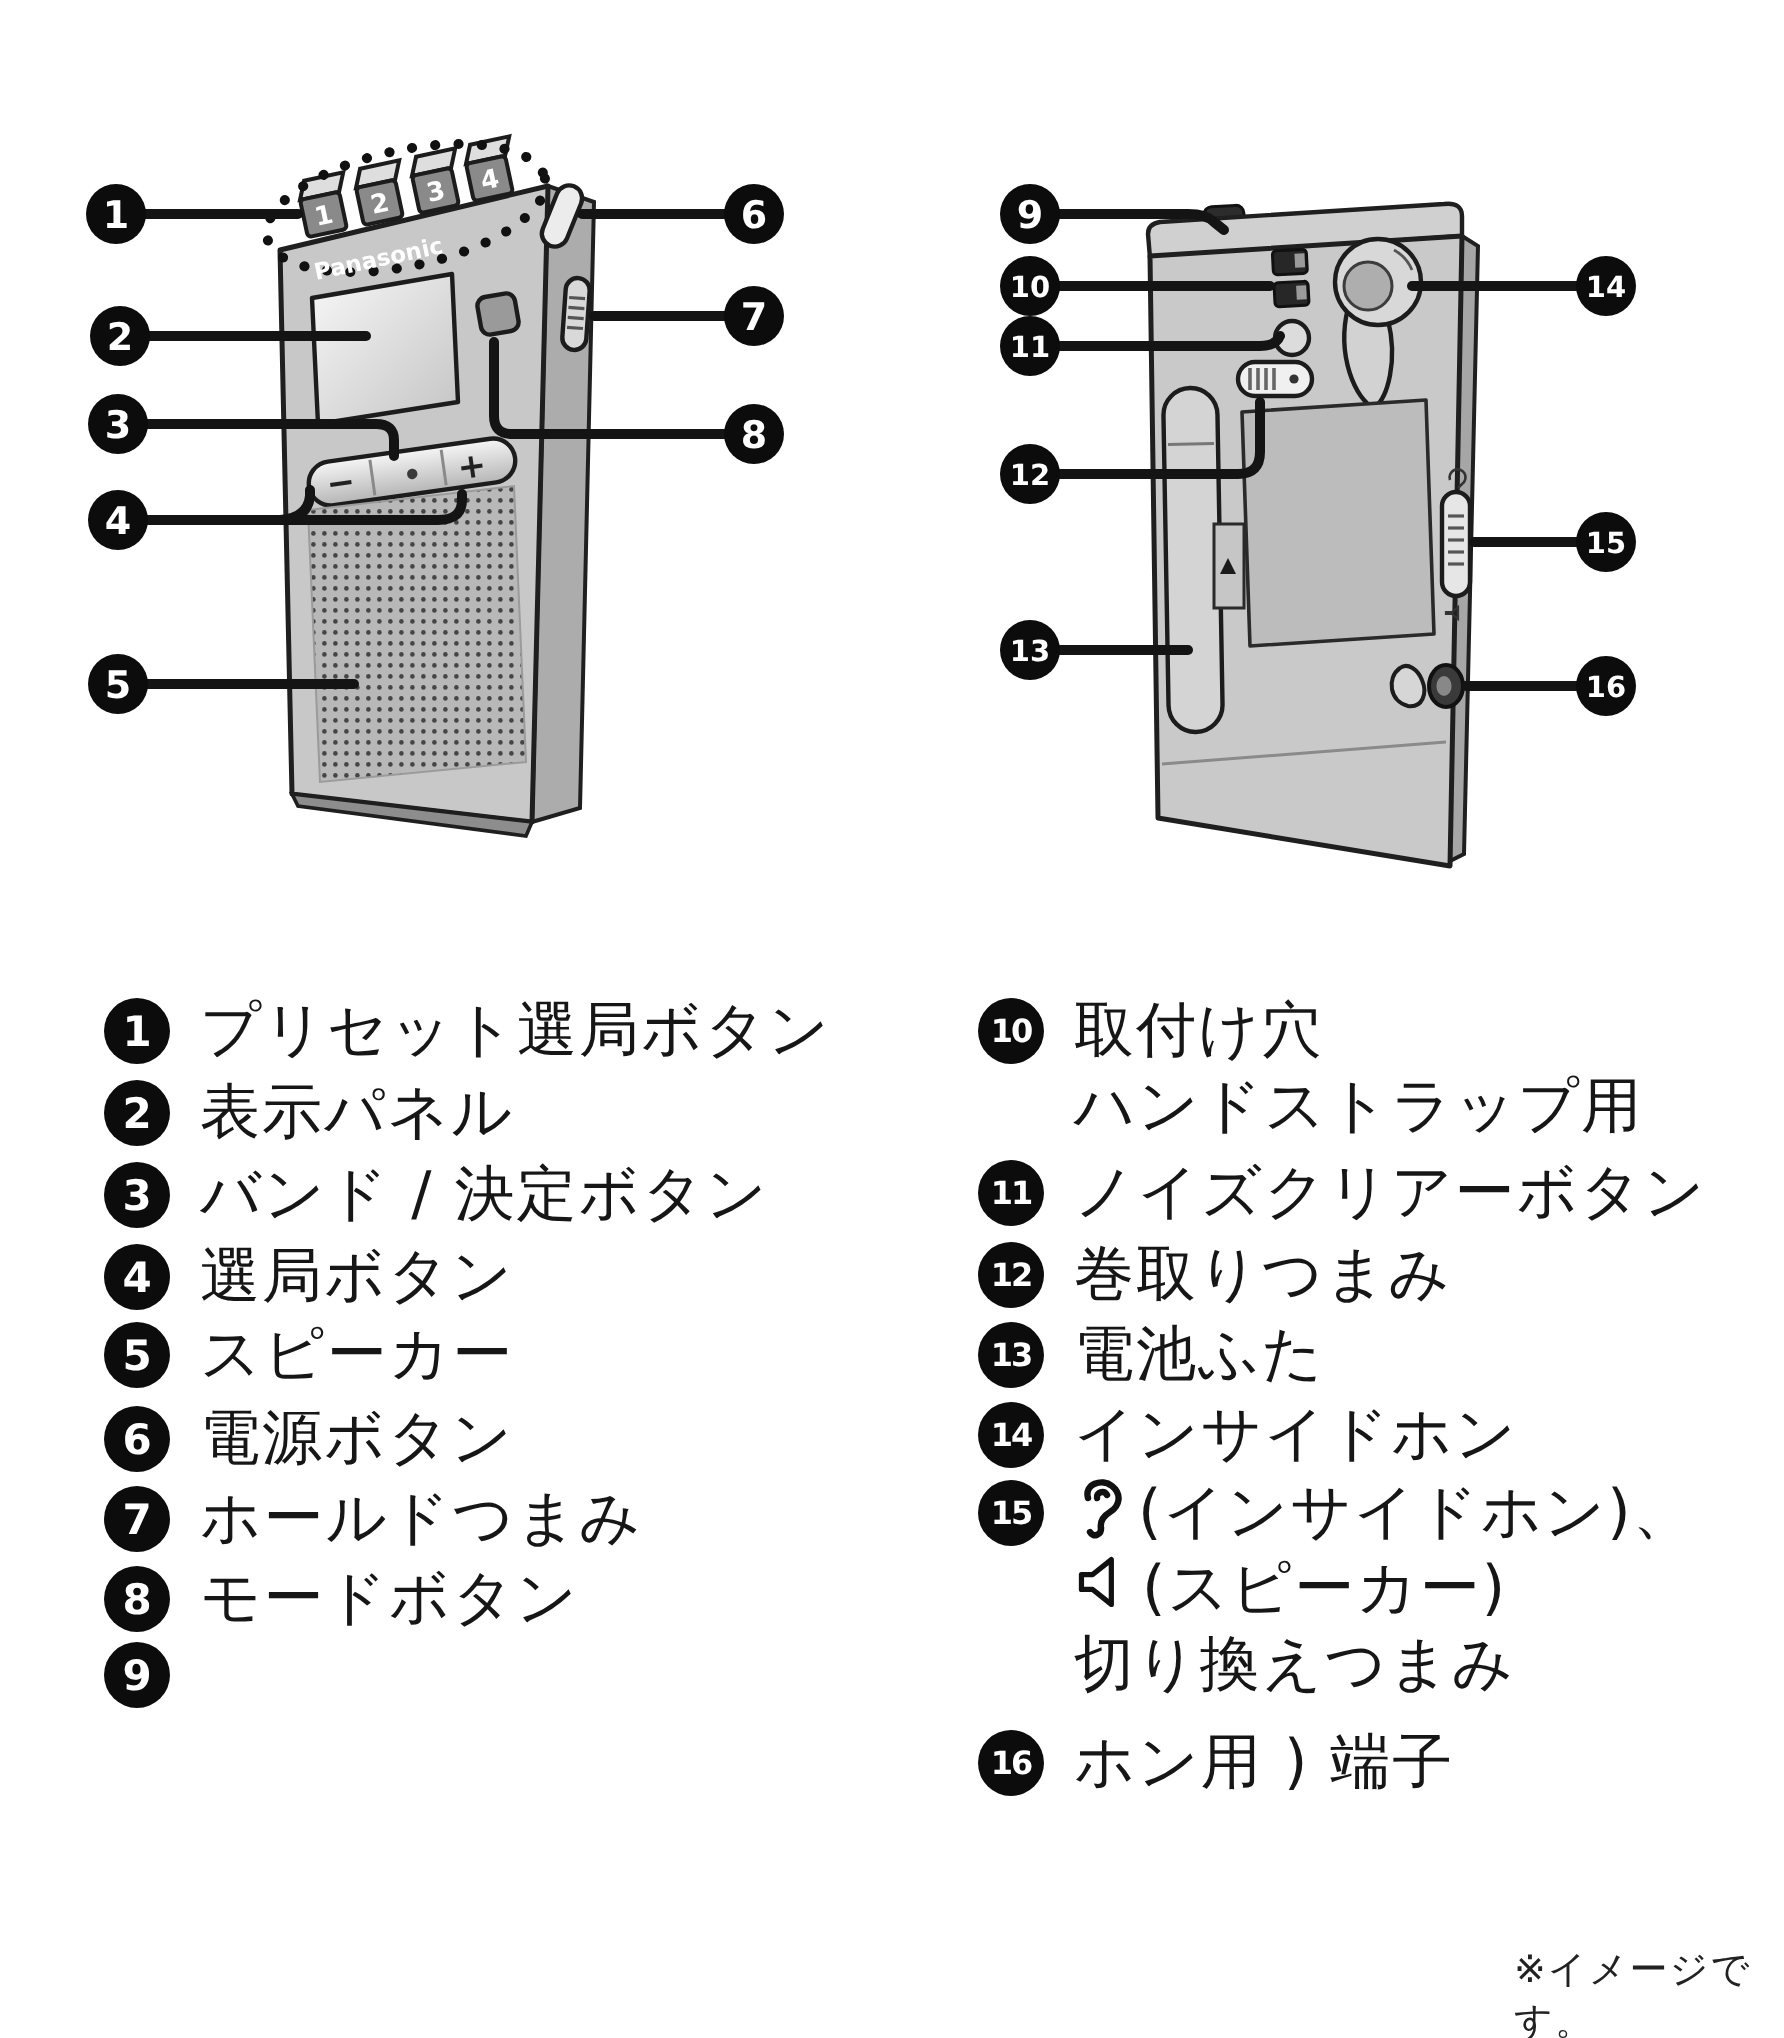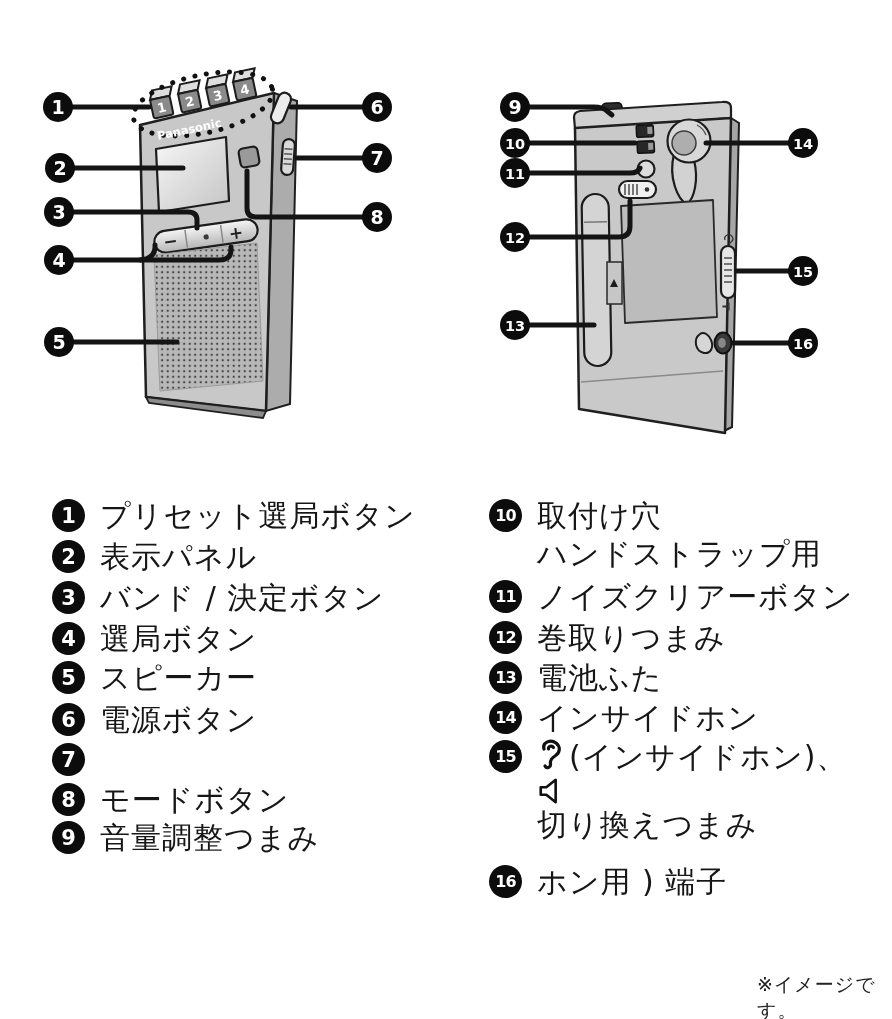--- a/index.html
+++ b/index.html
@@ -236,28 +236,28 @@
   <div class="legend-item" style="top:659px;left:52px">
     <span class="badge">5</span>
     <span class="ltxt">スピーカー</span>
   </div>
   <div class="legend-item" style="top:701px;left:52px">
     <span class="badge">6</span>
     <span class="ltxt">電源ボタン</span>
   </div>
   <div class="legend-item" style="top:741px;left:52px">
     <span class="badge">7</span>
+    <span class="ltxt">ホールドつまみ</span>
   </div>
   <div class="legend-item" style="top:781px;left:52px">
     <span class="badge">8</span>
     <span class="ltxt">モードボタン</span>
   </div>
   <div class="legend-item" style="top:819px;left:52px">
     <span class="badge">9</span>
-    <span class="ltxt">音量調整つまみ</span>
   </div>
 
   <div class="legend-item" style="top:497px;left:489px">
     <span class="badge two">10</span>
     <div class="ltxt">
       <div>取付け穴</div>
       <div>ハンドストラップ用</div>
     </div>
   </div>
   <div class="legend-item" style="top:578px;left:489px">
@@ -288,20 +288,21 @@
           </svg>
         </span>
         <span>(インサイドホン)、</span>
       </div>
       <div class="iconline">
         <span class="icn">
           <svg width="28" height="30" viewBox="0 0 30 30" fill="none" stroke="#111" stroke-width="2.8" stroke-linejoin="round">
             <path d="M4 11 H10 L20 3 V27 L10 19 H4 Z"></path>
           </svg>
         </span>
+        <span>(スピーカー)</span>
       </div>
       <div>切り換えつまみ</div>
     </div>
   </div>
   <div class="legend-item" style="top:863px;left:489px">
     <span class="badge two">16</span>
     <div class="ltxt">
       <div>ホン用 ) 端子</div>
     </div>
   </div>

